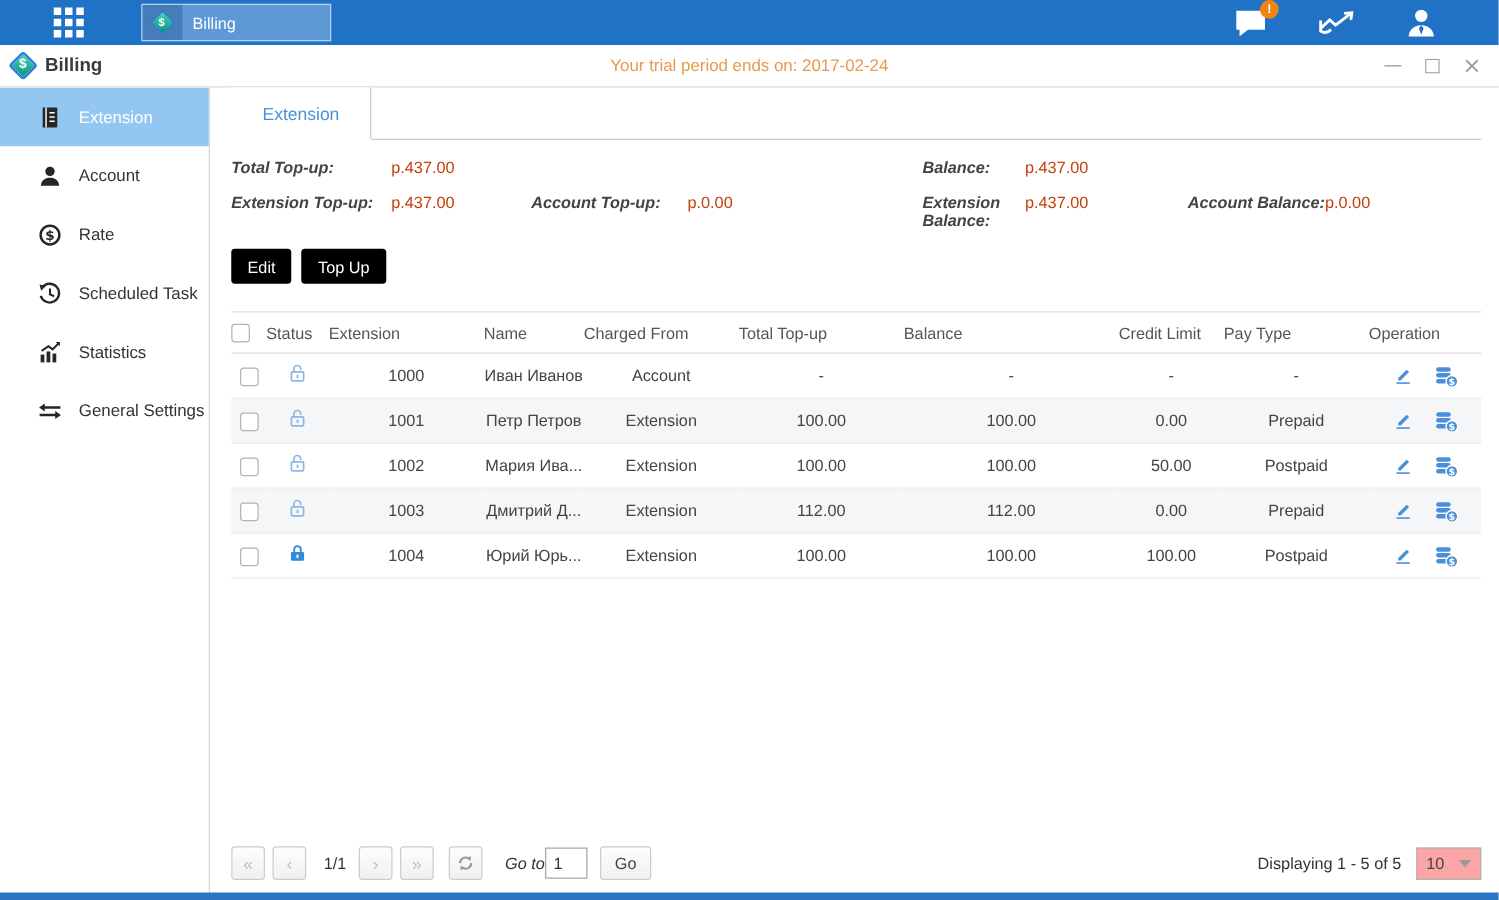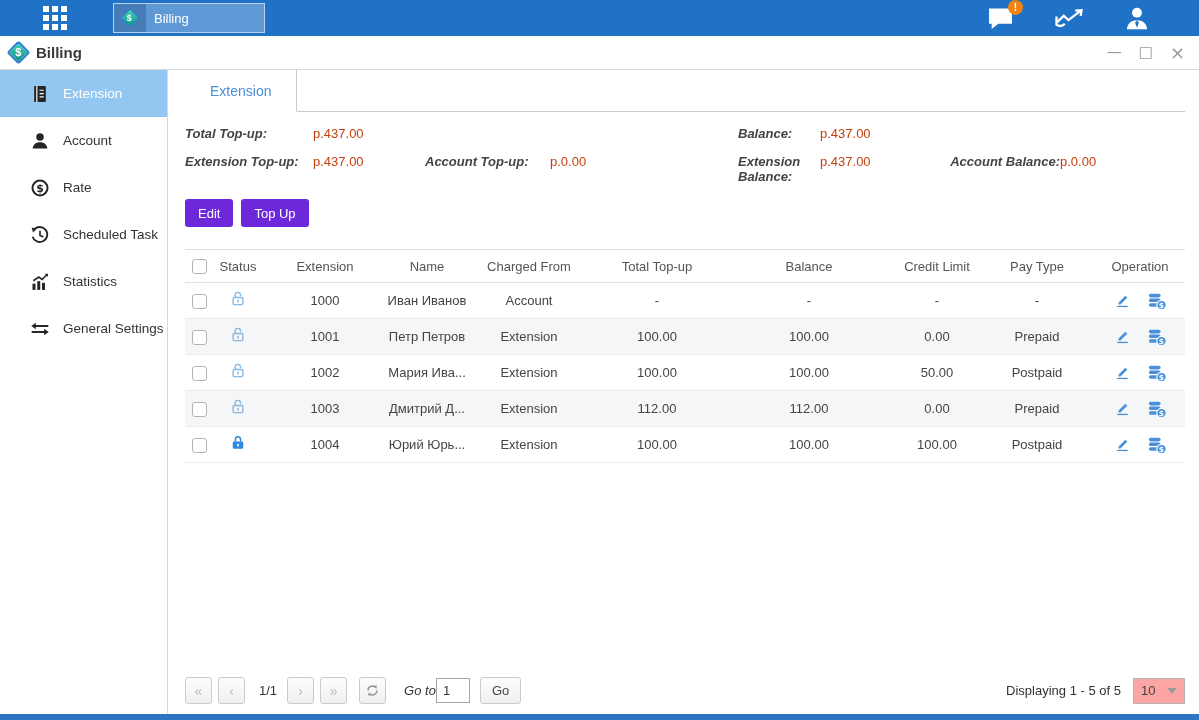--- a/index.html
+++ b/index.html
@@ -44,25 +44,25 @@
   
   .summary { margin-top:14px; display:grid; grid-template-columns:240px 269px 236px auto; grid-row-gap:13px; font-size:13px; }
   .sum-cell { display:flex; align-items:baseline; }
   .sum-label { font-weight:bold; color:#444;font-style:italic; }
   .sum-val { color:#c2410c; }
   .c1 .sum-label { width:128px; } .c2 .sum-label { width:125px; }
   .c3 .sum-label { width:126px;padding-left:44px; } .c4 .sum-label { width:130px;text-align:right; }
 
   
   .btn-row { margin-top:15px; display:flex; gap:8px; }
-  .btn-blue { background:#6d28d9; color:#fff; border:none; font-size:13px; height:28px; padding:0 13px; border-radius:3px; cursor:pointer; font-family:inherit; }
+  .btn-blue { background:#000000; color:#fff; border:none; font-size:13px; height:28px; padding:0 13px; border-radius:3px; cursor:pointer; font-family:inherit; }
 
   
   table { border-collapse:collapse; width:100%; margin-top:22px; table-layout:fixed; }
-  th { font-weight:normal; color:#555; font-size:13px; height:33px; border-top:1px solid #e0e0e0; border-bottom:1px solid #e0e0e0; text-align:center; }
+  th { font-weight:normal; color:#555; font-size:13px; height:33px; border-top:1px solid #e0e0e0; border-bottom:1px solid #e0e0e0; text-align:left; }
   td { font-size:13px; color:#444; height:35px; text-align:center; border-bottom:1px solid #ececec; overflow:hidden; white-space:nowrap; text-overflow:ellipsis; }
   tr.alt td { background:#f5f6f7; }
   .col-cb { width:28px; } .col-status { width:50px; } .col-ext { width:124px; }
   .col-name { width:80px; } .col-charged { width:124px; } .col-topup { width:132px; }
   .col-bal { width:172px; } .col-credit { width:84px; } .col-pay { width:116px; } .col-op { width:90px; }
   .cb { width:15px; height:15px; border:1px solid #b3b3b3; border-radius:3px; background:#fff; display:inline-block; cursor:pointer; vertical-align:middle; }
   .lock { display:inline-flex; }
   .lock .svg-locked { display:none; }
   .lock.locked .svg-locked { display:block; }
   .op-cell { display:flex; align-items:center; justify-content:center; gap:16px; height:35px; }
@@ -127,20 +127,21 @@
         <svg width="28" height="27" viewBox="0 0 24 24" fill="#fff">
           <circle cx="12" cy="6.8" r="4.4"></circle>
           <path d="M3 21.5c.4-5.2 4.2-8 9-8s8.6 2.8 9 8z"></path>
           <path d="M12 13.5l-1.7 2.2 1.7 4.6 1.7-4.6z" fill="#2072c6"></path>
         </svg>
       </div>
     </div>
   </div>
 
   <div class="titlebar">
+    <div class="trial-notice">Your trial period ends on: 2017-02-24</div>
     <div class="title-left">
       <div class="diamond">
           <span>$</span>
         </div>
       <span class="title-text">Billing</span>
     </div>
     <div class="win-controls">
       <span class="win-btn">—</span>
       <span class="win-btn">□</span>
       <span class="win-btn" style="font-size:18px;">×</span>

